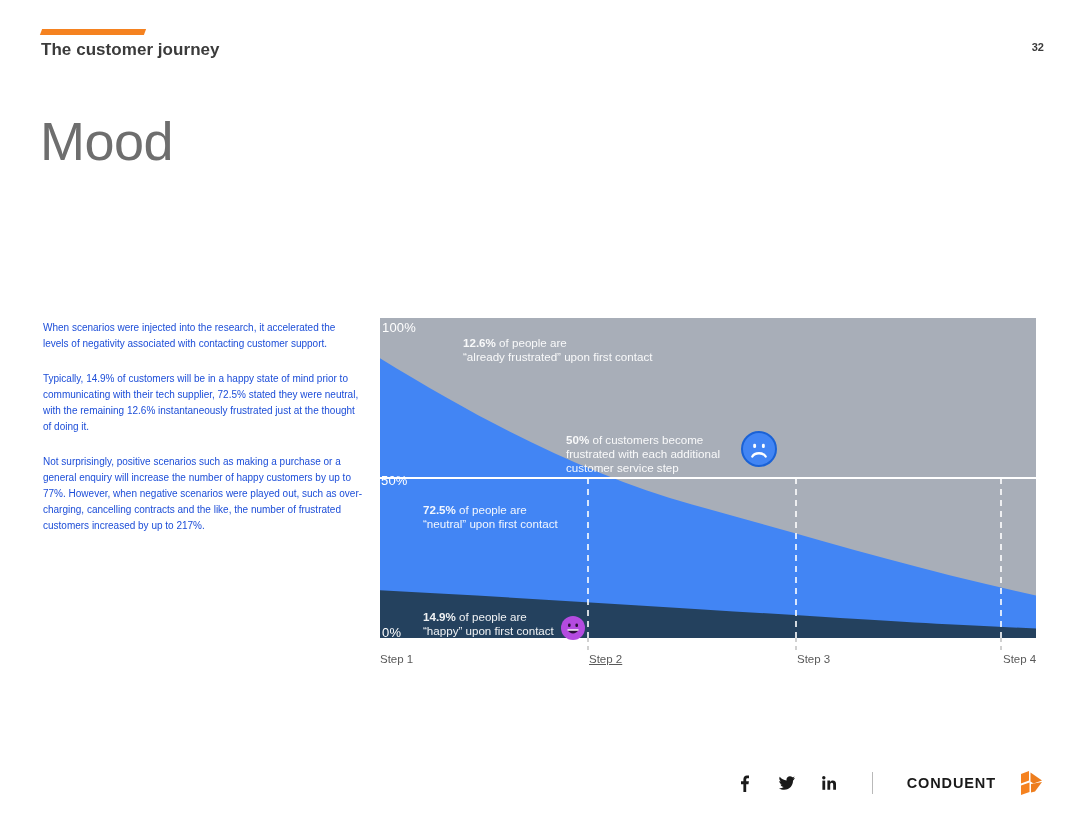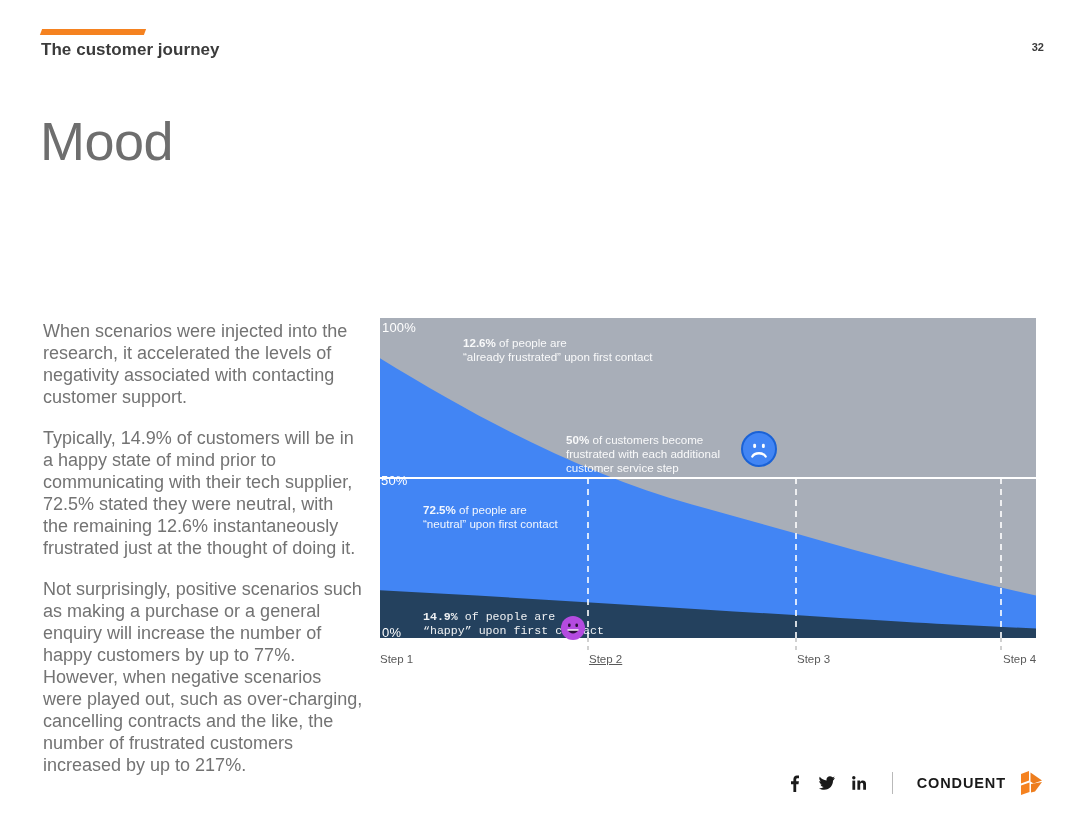--- a/index.html
+++ b/index.html
@@ -56,23 +56,23 @@
     letter-spacing: -0.5px;
     line-height: 1.0;
   }
 
   
   #body-copy {
     position: absolute;
     left: 43px;
     top: 320px;
     width: 320px;
-    font-size: 18px;
-    line-height: 22px;
-    color: #737373;
+    font-size: 10px;
+    line-height: 16px;
+    color: #1d4ed8;
   }
   #body-copy p {
     margin: 0 0 19px 0;
   }
 
   
   #chart {
     position: absolute;
     left: 380px;
     top: 318px;
@@ -104,21 +104,21 @@
     font-size: 11.6px;
     line-height: 14px;
     color: #ffffff;
     opacity: 0.93;
     white-space: nowrap;
   }
   .annot b { font-weight: bold; }
   #annot-frustrated { left: 423px; top: 336px; margin-left: 40px; }
   #annot-neutral    { left: 423px; top: 503px; }
   #annot-50         { left: 566px; top: 433px; }
-  #annot-happy      { left: 423px; top: 610px; font-family: Liberation Mono, monospace; }
+  #annot-happy      { left: 423px; top: 610px; }
 
   
   .face {
     position: absolute;
     border-radius: 50%;
   }
   #face-sad {
     left: 741px;
     top: 431px;
     width: 36px;
@@ -150,21 +150,21 @@
   #step-4 { left: 1003px; }
 
   
   #footer {
     position: absolute;
     right: 36px;
     top: 770px;
     height: 26px;
     display: flex;
     align-items: center;
-    gap: 6px;
+    gap: 16px;
   }
   .social {
     width: 26px;
     height: 22px;
     display: flex;
     align-items: center;
     justify-content: center;
     color: #1A1A1A;
   }
   .social svg { display: block; }

